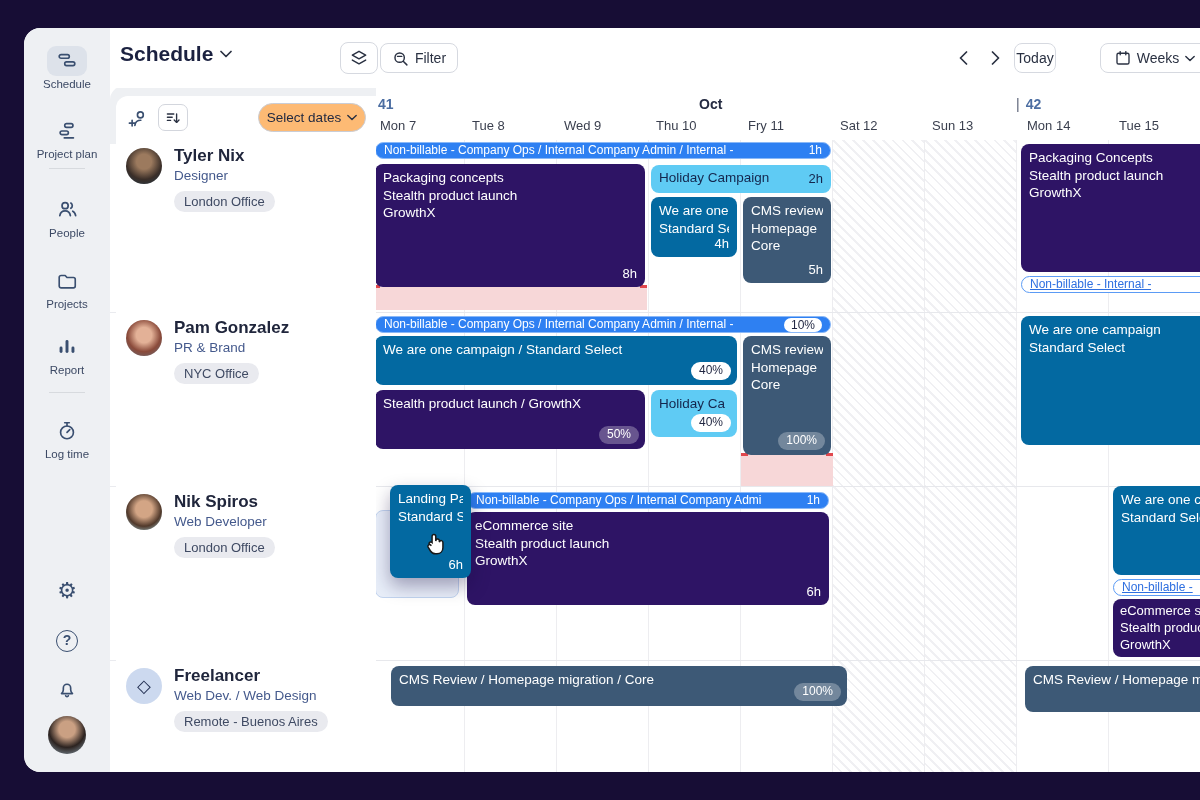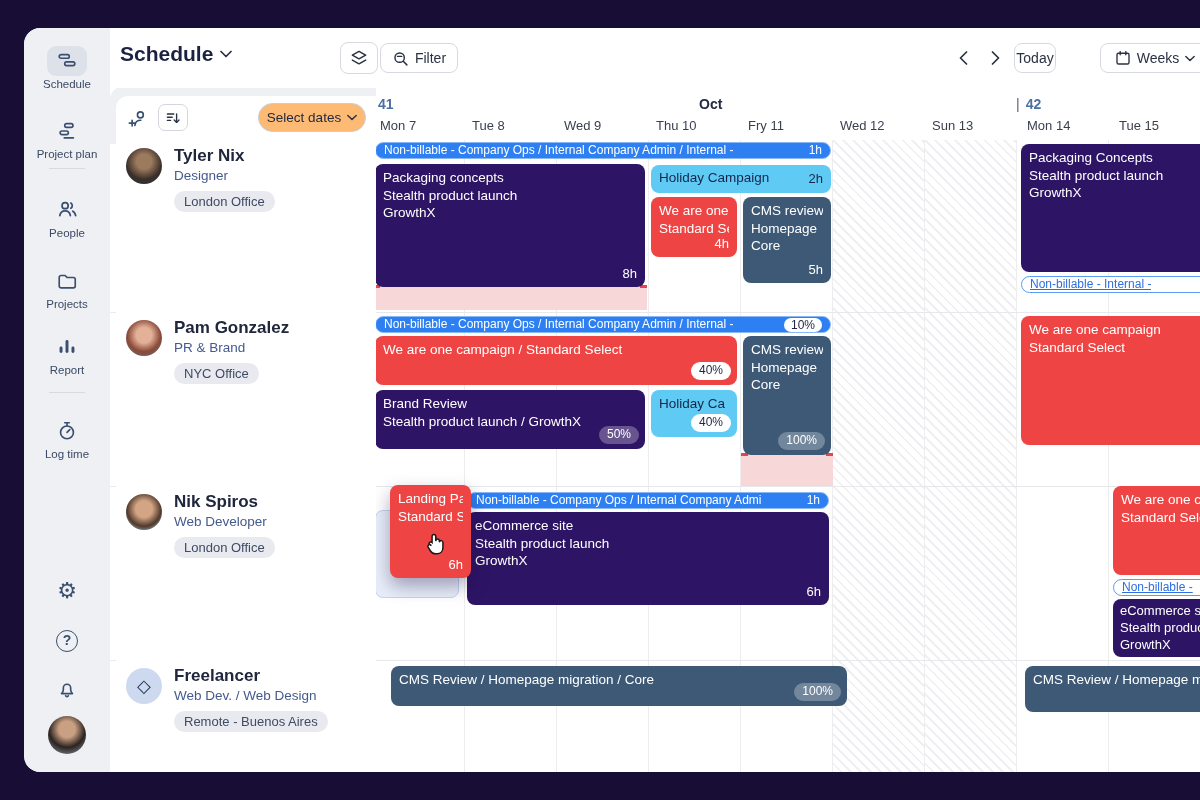--- a/index.html
+++ b/index.html
@@ -55,21 +55,21 @@
   .grid { position:absolute; left:349px; top:112px; width:827px; height:632px; overflow:hidden; z-index:6; }
   .col { position:absolute; top:0; height:632px; width:92px; border-right:1px solid #ededf0; }
   .col.we { background:repeating-linear-gradient(45deg, #ffffff 0 5px, #f0f0f3 5px 7px); }
   .hline { position:absolute; left:0; width:827px; height:1px; background:#e7e8ec; }
   
   .blk { position:absolute; border-radius:8px; color:#fff; font-size:13.5px; line-height:1.3;
          padding:5px 8px; overflow:hidden; z-index:3; cursor:pointer; }
   .blk .bl { white-space:nowrap; overflow:hidden; }
   .blk .hrs { position:absolute; right:8px; bottom:4px; font-size:13px; }
   .purple { background:#2e1465; }
-  .pinkb  { background:#ef4444; }
+  .pinkb  { background:#0369a1; }
   .lblue  { background:#5fcbf4; color:#14264d; }
   .slate  { background:#3d5976; }
   .strip { position:absolute; height:17px; background:#2e80f2; border:1px solid #8ab8f7; border-radius:9px;
            color:#fff; font-size:12px; line-height:14px; padding:0 8px; display:flex; z-index:3;
            justify-content:space-between; gap:6px; overflow:hidden; cursor:pointer; }
   .strip .txt { white-space:nowrap; overflow:hidden; }
   .strip.outline { background:#fff; border:1px solid #5b9bf5; color:#2e6fe0; }
   .strip.outline .txt { text-decoration:underline; }
   .pill { position:absolute; right:6px; bottom:5px; border-radius:10px; padding:1px 8px; font-size:12px; }
   .pill.light { background:#ffffff; color:#1f2540; }
@@ -138,21 +138,21 @@
 
   <div class="cal-head">
     <span class="wk" style="left:6px;"><span>41</span></span>
     <span class="month" style="left:306px;">Oct</span>
     <span class="wk" style="left:644px;"><span class="tick">|</span><span>42</span></span>
     <span class="day" style="left:8px;">Mon 7</span>
     <span class="day" style="left:100px;">Tue 8</span>
     <span class="day" style="left:192px;">Wed 9</span>
     <span class="day" style="left:284px;">Thu 10</span>
     <span class="day" style="left:376px;">Fry 11</span>
-    <span class="day" style="left:468px;">Wed 12</span>
+    <span class="day" style="left:468px;">Sat 12</span>
     <span class="day" style="left:560px;">Sun 13</span>
     <span class="day" style="left:655px;">Mon 14</span>
     <span class="day" style="left:747px;">Tue 15</span>
   </div>
 
   <div class="row-div" style="top:284px;"></div>
   <div class="row-div" style="top:458px;"></div>
   <div class="row-div" style="top:632px;"></div>
   <div class="vsep"></div>
 
@@ -207,21 +207,20 @@
 
     <div class="strip" style="left:2px;top:176px;width:456px;">
       <span class="txt">Non-billable - Company Ops / Internal Company Admin / Internal -</span>
       <span style="background:#fff;color:#1f2540;border-radius:8px;padding:0 7px;height:14px;margin-top:0.5px;">10%</span>
     </div>
     <div class="blk pinkb" style="left:2px;top:196px;width:362px;height:49px;">
       <div class="bl">We are one campaign / Standard Select</div>
       <span class="pill light">40%</span>
     </div>
     <div class="blk purple" style="left:2px;top:250px;width:270px;height:59px;">
-      <div class="bl">Brand Review</div>
       <div class="bl">Stealth product launch / GrowthX</div>
       <span class="pill trans">50%</span>
     </div>
     <div class="blk lblue" style="left:278px;top:250px;width:86px;height:47px;">
       <div class="bl">Holiday Ca</div>
       <span class="pill light">40%</span>
     </div>
     <div class="overlay" style="left:368px;top:315px;width:92px;height:31px;"></div>
     <div class="blk slate" style="left:370px;top:196px;width:88px;height:119px;">
       <div class="bl">CMS review</div>

